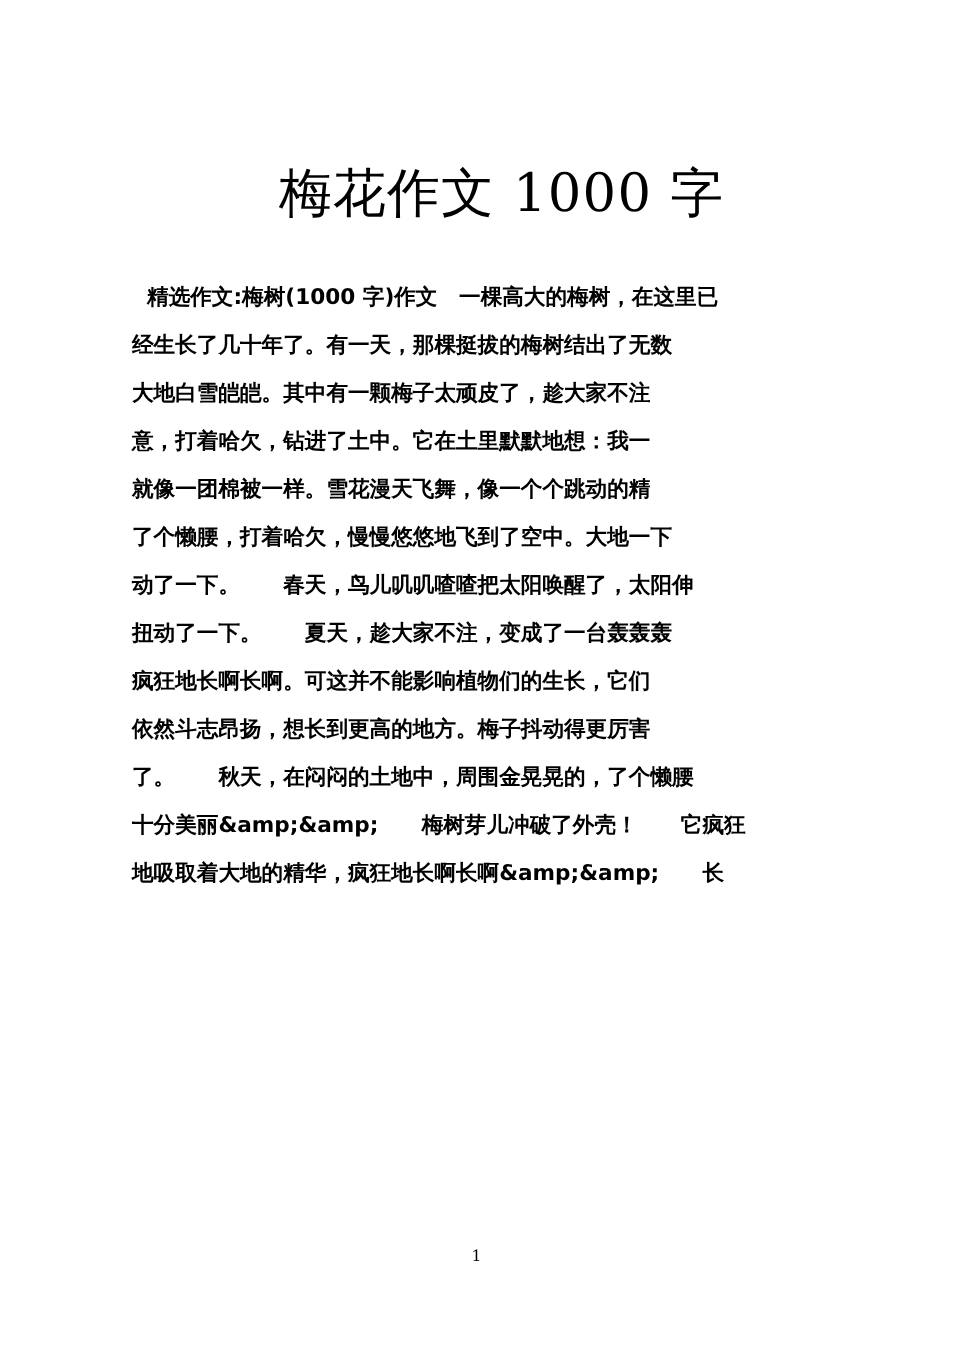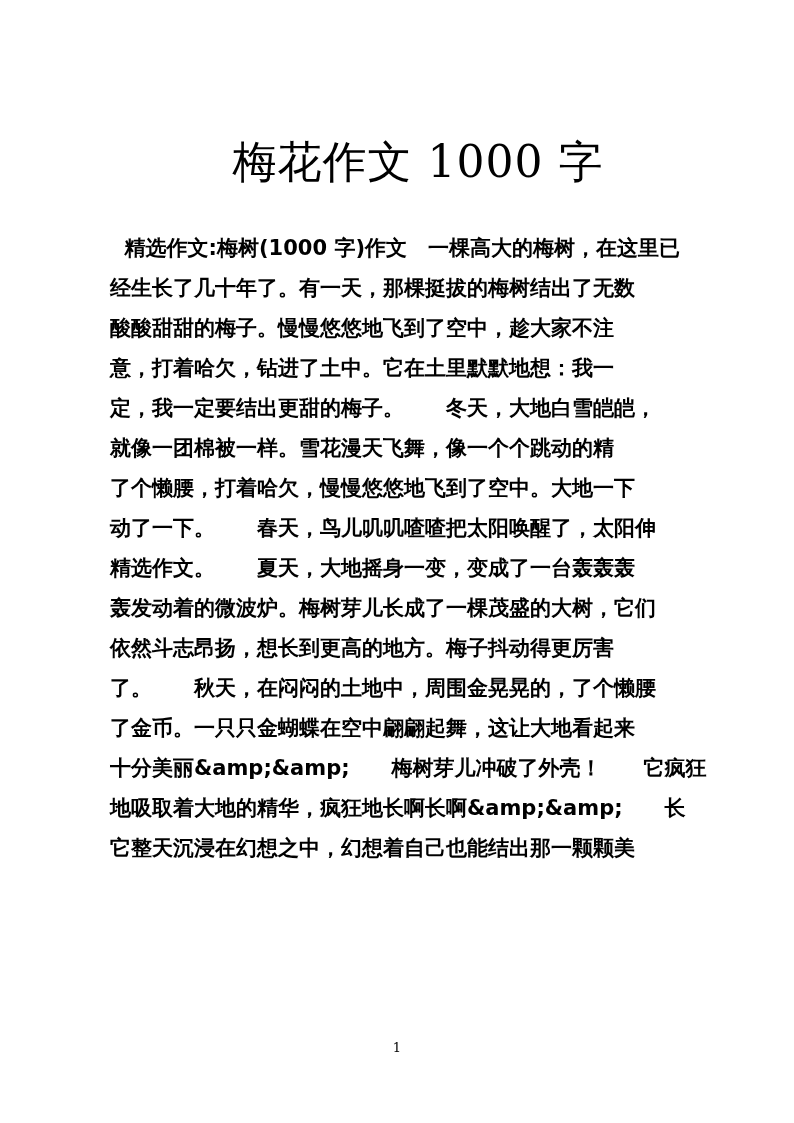--- a/index.html
+++ b/index.html
@@ -46,21 +46,21 @@
   .doc-body {
     position: absolute;
     left: 110px;
     top: 228px;
     width: 576px;
   }
 
   .doc-line {
     font-family: "DejaVu Sans", "Liberation Sans", sans-serif;
     font-weight: 700;
-    font-size: 21px;
+    font-size: 18px;
     line-height: 40px;
     height: 40px;
     color: #000000;
     white-space: pre;
     letter-spacing: 0px;
     text-align: left;
   }
 
   
   .page-number {
@@ -79,31 +79,28 @@
 </head>
 <body>
 
 <div class="page">
 
   <div class="doc-title">梅花作文 1000 字</div>
 
   <div class="doc-body">
     <div class="doc-line">  精选作文:梅树(1000 字)作文　一棵高大的梅树，在这里已</div>
     <div class="doc-line">经生长了几十年了。有一天，那棵挺拔的梅树结出了无数</div>
-    <div class="doc-line">酸酸甜甜的梅子。慢慢悠悠地飞到了空中，趁大家不注</div>
+    <div class="doc-line">大地白雪皑皑。其中有一颗梅子太顽皮了，趁大家不注</div>
     <div class="doc-line">意，打着哈欠，钻进了土中。它在土里默默地想：我一</div>
-    <div class="doc-line">定，我一定要结出更甜的梅子。　　冬天，大地白雪皑皑，</div>
     <div class="doc-line">就像一团棉被一样。雪花漫天飞舞，像一个个跳动的精</div>
     <div class="doc-line">了个懒腰，打着哈欠，慢慢悠悠地飞到了空中。大地一下</div>
     <div class="doc-line">动了一下。　　春天，鸟儿叽叽喳喳把太阳唤醒了，太阳伸</div>
-    <div class="doc-line">精选作文。　　夏天，大地摇身一变，变成了一台轰轰轰</div>
-    <div class="doc-line">轰发动着的微波炉。梅树芽儿长成了一棵茂盛的大树，它们</div>
+    <div class="doc-line">扭动了一下。　　夏天，趁大家不注，变成了一台轰轰轰</div>
+    <div class="doc-line">疯狂地长啊长啊。可这并不能影响植物们的生长，它们</div>
     <div class="doc-line">依然斗志昂扬，想长到更高的地方。梅子抖动得更厉害</div>
     <div class="doc-line">了。　　秋天，在闷闷的土地中，周围金晃晃的，了个懒腰</div>
-    <div class="doc-line">了金币。一只只金蝴蝶在空中翩翩起舞，这让大地看起来</div>
     <div class="doc-line">十分美丽&amp;amp;&amp;amp;　　梅树芽儿冲破了外壳！　　它疯狂</div>
     <div class="doc-line">地吸取着大地的精华，疯狂地长啊长啊&amp;amp;&amp;amp;　　长</div>
-    <div class="doc-line">它整天沉浸在幻想之中，幻想着自己也能结出那一颗颗美</div>
   </div>
 
   <div class="page-number">1</div>
 
 </div>
 
 </body></html>

